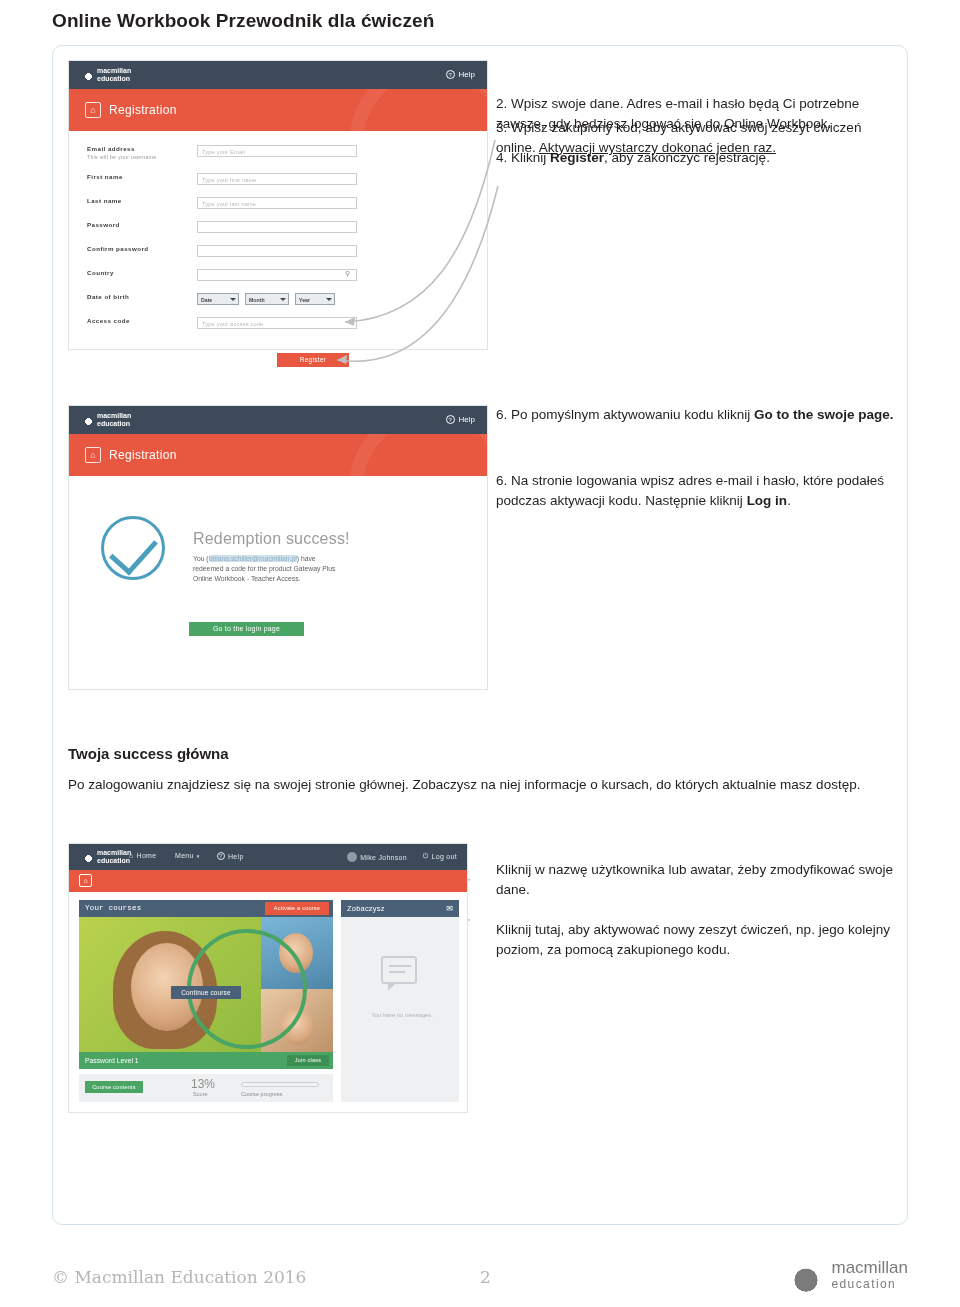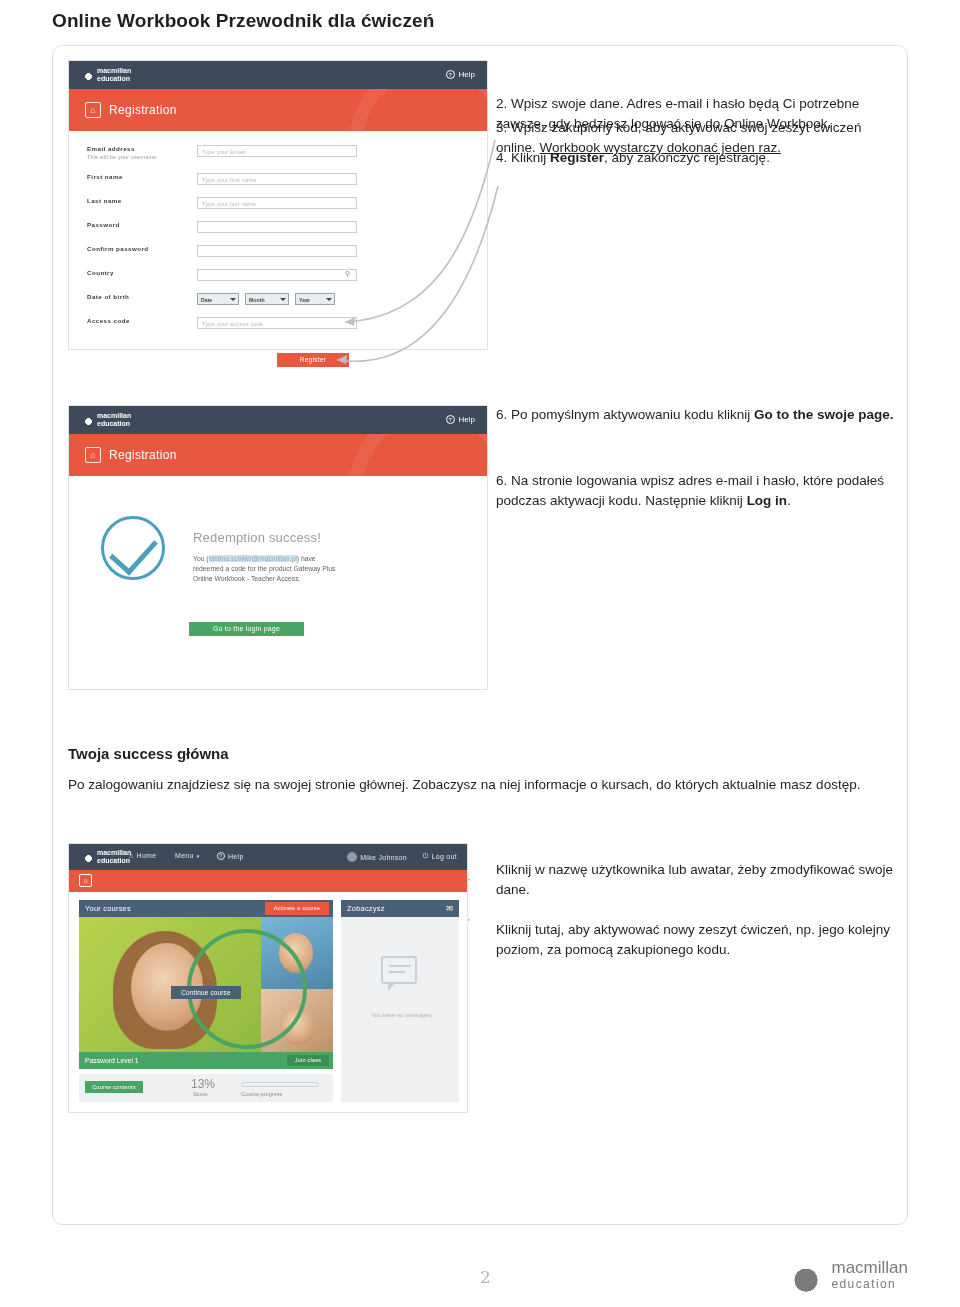--- a/index.html
+++ b/index.html
@@ -104,21 +104,21 @@
   
   .check-circle{
     position:absolute; width:64px;height:64px;border-radius:50%;
     border:3px solid #4a9fbf;
   }
   .check-circle:after{
     content:""; position:absolute; left:16px; top:10px;
     width:22px;height:38px; border-right:5px solid #4a9fbf; border-bottom:5px solid #4a9fbf;
     transform:rotate(42deg);
   }
-  .redeem-h{ position:absolute; font-size:13px; color:#9c9c9c; letter-spacing:0.2px; }
+  .redeem-h{ position:absolute; font-size:16px; color:#9c9c9c; letter-spacing:0.2px; }
   .redeem-p{ position:absolute; font-size:6.8px; color:#5f5f5f; line-height:10px; width:150px; }
   .redeem-p .blur{ color:#8fb4c8; background:linear-gradient(#cfe0ea,#cfe0ea); border-radius:2px; }
   .green-btn{
     position:absolute; background:#4aa564; color:#fff; font-size:7px;
     text-align:center; letter-spacing:0.2px;
   }
 
   
   .txt{ position:absolute; font-size:13.5px; line-height:20px; }
   .txt b{ font-weight:bold; }
@@ -295,21 +295,21 @@
   <path d="M470 880 C 430 866, 400 876, 352 886" fill="none" stroke="#bfbfbf" stroke-width="1.6"></path>
   <path d="M352 886 l 10 -5 l -1 9 z" fill="#bfbfbf"></path>
   <path d="M470 920 C 430 916, 380 914, 340 913" fill="none" stroke="#bfbfbf" stroke-width="1.6"></path>
   <path d="M340 913 l 10 -5 l -1 9 z" fill="#bfbfbf"></path>
 </svg>
 
 <div class="txt" style="left:496px; top:58px; width:400px;margin-top:36px;">
   <span>2. Wpisz swoje dane. Adres e-mail i hasło będą Ci potrzebne zawsze, gdy będziesz logować się do Online Workbook.</span>
 </div>
 <div class="txt" style="left:496px; top:118px; width:400px;">
-  <span>3. Wpisz zakupiony kod, aby aktywować swój zeszyt ćwiczeń online. </span><span class="u">Workbook wystarczy dokonać jeden raz.</span>
+  <span>3. Wpisz zakupiony kod, aby aktywować swój zeszyt ćwiczeń online. </span><span class="u">Aktywacji wystarczy dokonać jeden raz.</span>
 </div>
 <div class="txt" style="left:496px; top:148px; width:400px;">
   <span>4. Kliknij </span><b>Register</b><span>, aby zakończyć rejestrację.</span>
 </div>
 
 <div class="shot" style="left:68px; top:405px; width:420px; height:285px;">
   <div class="shot-top">
     <div class="logo">
       <span class="mark"></span>
       <span>
@@ -373,21 +373,21 @@
     </div>
     <div class="item" style="right:10px;">
       <span>⏻</span>
       <span>Log out</span>
     </div>
   </div>
   <div class="hp-sub">
     <div class="home-ico2">⌂</div>
   </div>
 
-  <div class="panel-head" style="left:10px; top:56px; width:254px;">
+  <div class="panel-head" style="left:10px; top:56px; width:254px;font-family:Liberation Mono, monospace;">
     <span>Your courses</span>
   </div>
   <div class="pill" style="left:196px; top:58px; width:64px; height:13px; line-height:13px;">
     <span>Activate a course</span>
   </div>
 
   <div class="photo ph-a" style="left:10px; top:73px; width:182px; height:144px;">
     <div class="ph-hair" style="left:34px; top:14px; width:104px; height:118px;"></div>
     <div class="ph-face" style="left:52px; top:26px; width:72px; height:88px;"></div>
   </div>
@@ -432,20 +432,21 @@
 </div>
 
 <div class="txt" style="left:496px; top:860px; width:400px;">
   <span>Kliknij w nazwę użytkownika lub awatar, żeby zmodyfikować swoje dane.</span>
 </div>
 <div class="txt" style="left:496px; top:920px; width:400px;">
   <span>Kliknij tutaj, aby aktywować nowy zeszyt ćwiczeń, np. jego kolejny poziom, za pomocą zakupionego kodu.</span>
 </div>
 
 <div class="footer">
+  <div class="foot-txt">© Macmillan Education 2016</div>
   <div class="foot-num">2</div>
   <div class="foot-logo">
     <span class="fmark"></span>
     <span class="ftxt">
       <span>macmillan</span>
       <small>education</small>
     </span>
   </div>
 </div>
 

